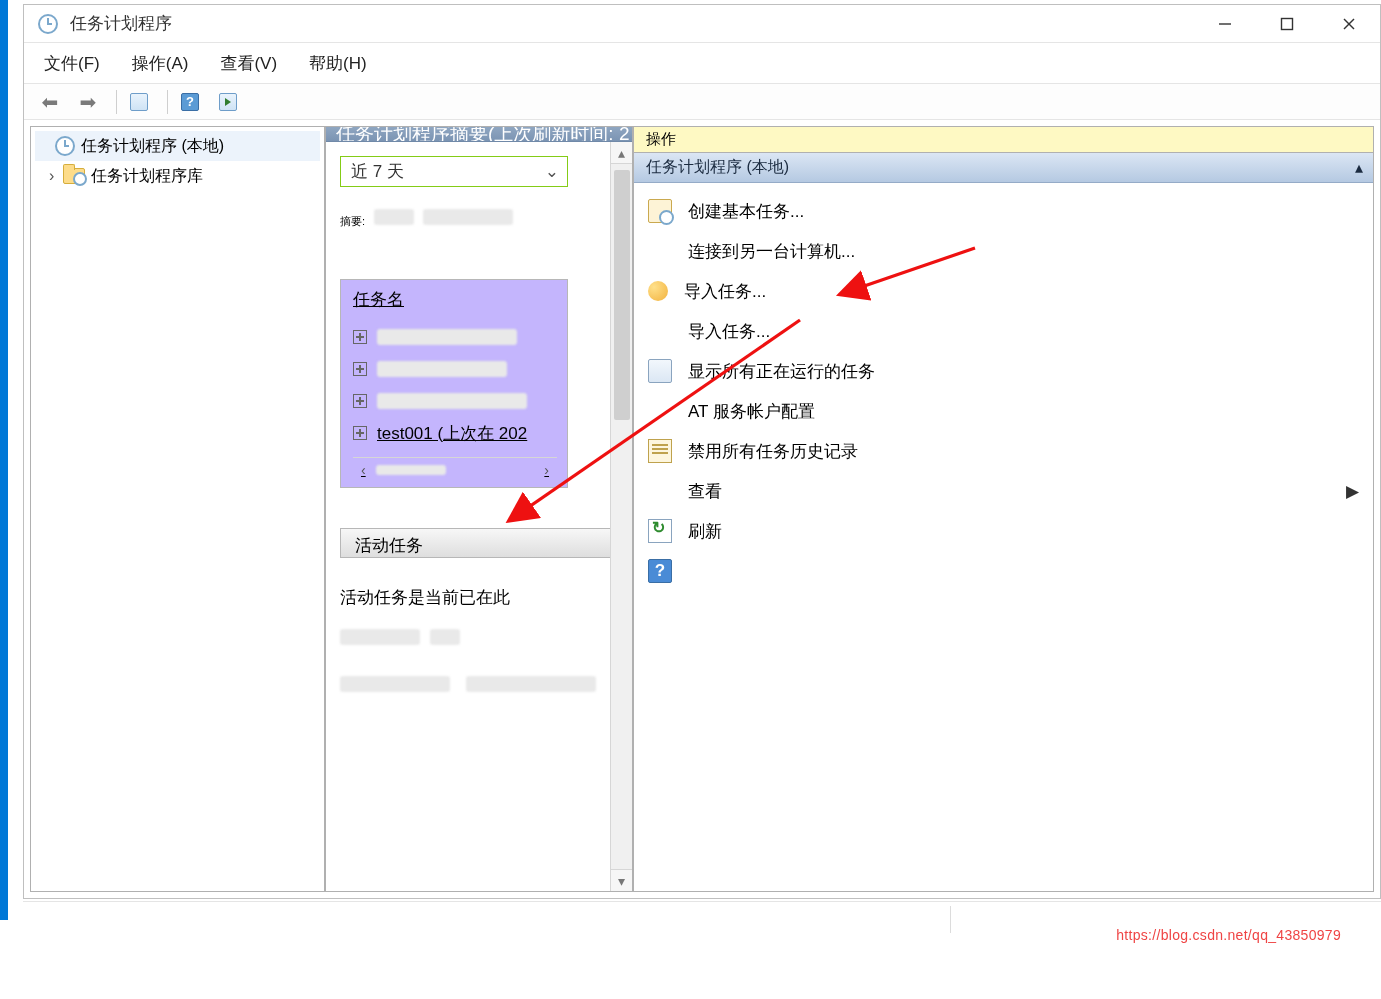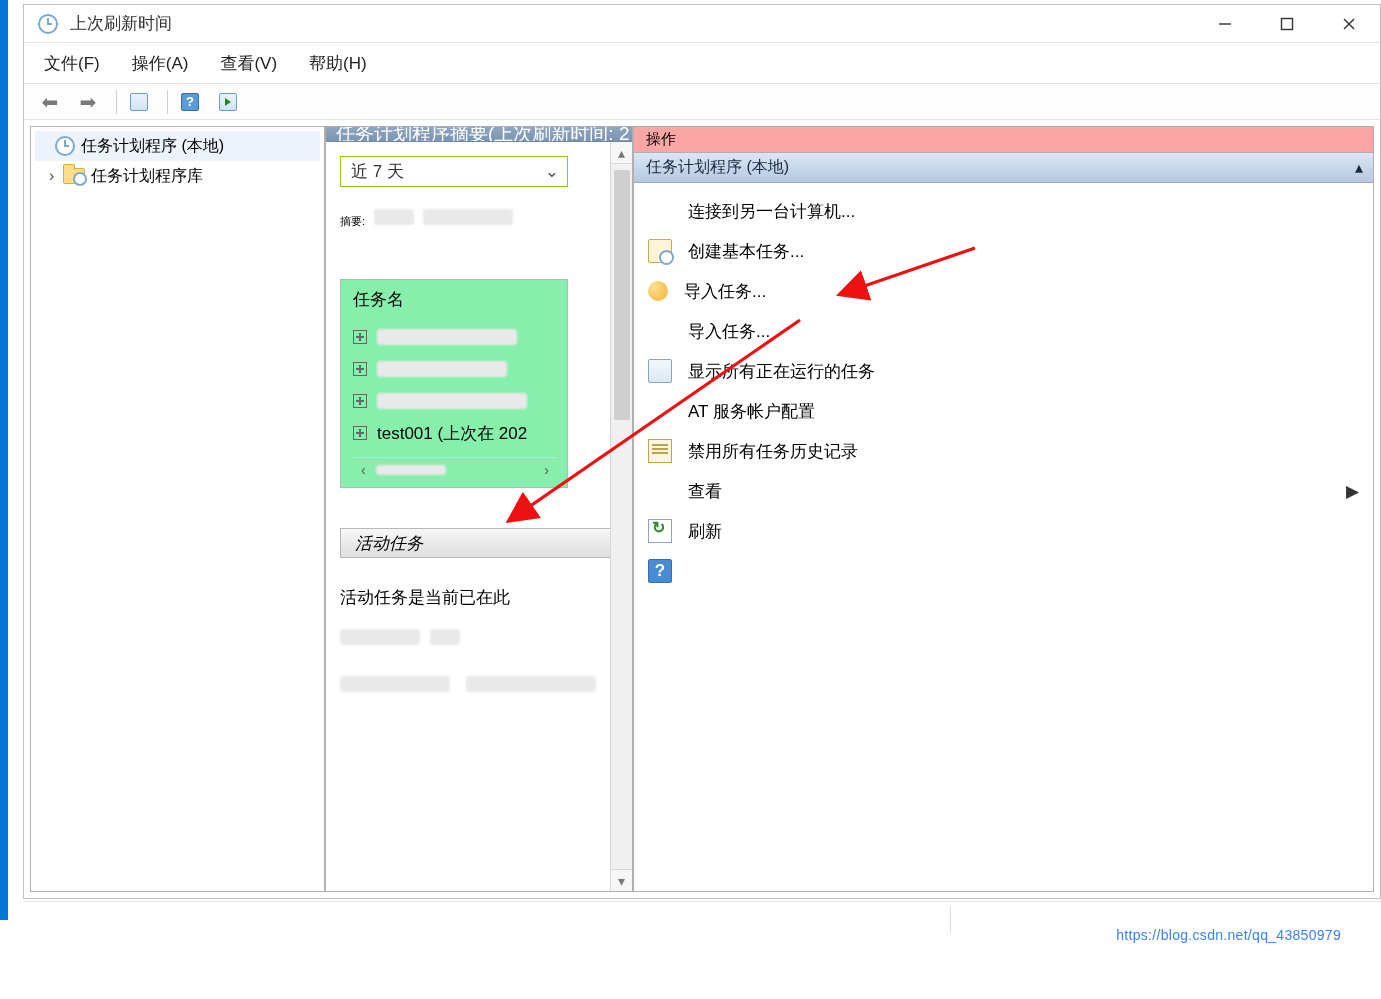--- a/index.html
+++ b/index.html
@@ -48,66 +48,66 @@
   .mid-header { height:15px; background:linear-gradient(#8fa6c1,#7b94b3); color:#fff; font-size:19px; display:flex; align-items:center; padding-left:10px; border-bottom:1px solid #7089a8; white-space:nowrap; overflow:hidden; }
   .mid-body { flex:1; position:relative; padding:14px 8px 8px 14px; overflow:hidden; }
   .mid-scroll { position:absolute; right:0; top:0; bottom:0; width:22px; background:#f0f0f0; border-left:1px solid #d6d6d6; }
   .mid-scroll .sb-btn { height:22px; background:#f6f6f6; border-bottom:1px solid #d6d6d6; display:flex; align-items:center; justify-content:center; color:#777; }
   .mid-scroll .sb-bottom { border-top:1px solid #d6d6d6; border-bottom:none; position:absolute; bottom:0; left:0; right:0; }
   .mid-scroll .thumb { position:absolute; left:3px; width:16px; background:#cfcfcf; border-radius:2px; }
   .dd { border:1px solid #84cc16; background:#fff; height:31px; display:flex; align-items:center; justify-content:space-between; padding:0 8px 0 10px; width:228px; font-size:17px; color:#333; }
   .dd .chv { color:#555; }
   .mid-label { margin-top:22px; font-size:11px; }
   .blur { background:#e9e9e9; border-radius:3px; height:16px; display:inline-block; filter:blur(1.3px); }
-  .taskbox { border:1px solid #b7b7b7; background:#86efac; margin-top:50px; width:228px; padding:8px 10px 6px 12px; position:relative; }
+  .taskbox { border:1px solid #b7b7b7; background:#c4b5fd; margin-top:50px; width:228px; padding:8px 10px 6px 12px; position:relative;text-decoration:underline; }
   .taskbox .hdr { font-size:17px; margin-bottom:10px; }
   .task-row { display:flex; align-items:center; font-size:17px; height:32px; }
   .task-row .exp { width:14px; height:14px; border:1px solid #666; margin-right:10px; position:relative; }
   .task-row .exp:before { content:""; position:absolute; left:2px; right:2px; top:5px; height:2px; background:#666; }
   .task-row .exp:after { content:""; position:absolute; top:2px; bottom:2px; left:5px; width:2px; background:#666; }
   .hs { height:24px; border-top:1px solid #d6d6d6; display:flex; align-items:center; justify-content:space-between; padding:0 8px; margin-top:8px; }
   .hs .hbtn { color:#555; }
   .hs .hblur { flex:1; margin:0 10px; }
-  .sec-hdr { height:30px; background:linear-gradient(#f7f7f7,#dedede); border:1px solid #b7b7b7; display:flex; align-items:center; padding-left:14px; font-size:17px; margin-top:40px; width:280px;font-style:italic; }
+  .sec-hdr { height:30px; background:linear-gradient(#f7f7f7,#dedede); border:1px solid #b7b7b7; display:flex; align-items:flex-end; padding-left:14px; font-size:17px; margin-top:40px; width:280px; }
   .mid-note { font-size:17px; margin-top:28px; }
   
-  .right-title { height:26px; border-bottom:1px solid #b0b0b0; display:flex; align-items:center; padding-left:12px; font-size:15px; background:#fca5a5; }
+  .right-title { height:26px; border-bottom:1px solid #b0b0b0; display:flex; align-items:center; padding-left:12px; font-size:15px; background:#fef9c3; }
   .right-sub { height:30px; background:linear-gradient(#dbe6f4,#b5c9e2); border-bottom:1px solid #95abc7; display:flex; align-items:center; padding-left:12px; font-size:16px; color:#1b2b40; position:relative; }
   .right-sub .caret { position:absolute; right:10px; color:#1b2b40; }
   .action-list { padding:8px 0; font-size:17px; }
   .action-row { display:flex; align-items:center; height:40px; padding-left:14px; }
   .action-row .aic { width:24px; height:24px; margin-right:16px; display:flex; align-items:center; justify-content:center; }
   .action-row .spacer { width:24px; margin-right:16px; }
   .action-row .lab { flex:1; }
   .action-row .tri { margin-right:14px; color:#333; }
   .aic.box { border:1px solid #8aa4bf; background:linear-gradient(#f2f7fc,#dbe7f4); border-radius:2px; }
   .aic.boxclock { position:relative; border:1px solid #caa94f; background:#fdf3d6; border-radius:2px; }
   .aic.boxclock:after { content:""; position:absolute; right:-3px; bottom:-3px; width:11px; height:11px; border:2px solid #7ba8cc; border-radius:50%; background:#fff; }
   .aic.newtask { width:20px; height:20px; border-radius:50%; background:radial-gradient(circle at 30% 30%,#ffe08a,#f2b23e); position:relative; }
   .aic.refresh { border:1px solid #8aa4bf; background:#fff; position:relative; }
   .aic.refresh:after { content:"↻"; position:absolute; left:3px; top:-2px; color:#2e8b2e; font-size:16px; font-weight:bold; }
   .aic.help { border:1px solid #3a6ea5; background:#4a8bd6; color:#fff; font-weight:bold; border-radius:2px; }
   .aic.page { border:1px solid #bfa24d; background:#fdf6de; position:relative; }
   .aic.page:before { content:""; position:absolute; left:3px; top:4px; right:3px; height:2px; background:#bfa24d; box-shadow:0 4px 0 #bfa24d, 0 8px 0 #bfa24d; }
   
   .arrows { position:absolute; left:0; top:0; width:1381px; height:999px; pointer-events:none; z-index:10; }
-  .watermark { position:absolute; right:40px; bottom:56px; font-size:14px; color:#3b82f6; letter-spacing:0.3px; }
+  .watermark { position:absolute; right:40px; bottom:56px; font-size:14px; color:#ef4444; letter-spacing:0.3px; }
   .status { position:absolute; left:23px; bottom:62px; right:0; height:36px; border-top:1px solid #e5e5e5; background:#fff; }
   .status .sep { position:absolute; right:430px; top:4px; bottom:4px; width:1px; background:#dcdcdc; }
 </style>
 </head>
 <body>
 
 <div class="strip"></div>
 
 <div class="win">
 
   <div class="titlebar">
     <div class="clock-icon"></div>
-    <div class="title">上次刷新时间</div>
+    <div class="title">任务计划程序</div>
     <div class="win-controls">
       <div class="ctl">
           <svg viewBox="0 0 14 14">
             <line x1="1" y1="7" x2="13" y2="7" stroke="#333" stroke-width="1.4"></line>
           </svg>
         </div>
       <div class="ctl">
           <svg viewBox="0 0 14 14">
             <rect x="1.5" y="1.5" width="11" height="11" fill="none" stroke="#333" stroke-width="1.4"></rect>
           </svg>
@@ -220,26 +220,26 @@
     </div>
 
     <div class="pane right-pane">
       <div class="right-title">操作</div>
       <div class="right-sub">
         <span>任务计划程序 (本地)</span>
         <span class="caret">▴</span>
       </div>
       <div class="action-list">
         <div class="action-row">
-          <span class="spacer"></span>
-          <span class="lab">连接到另一台计算机...</span>
-        </div>
-        <div class="action-row">
           <span class="aic boxclock"></span>
           <span class="lab">创建基本任务...</span>
+        </div>
+        <div class="action-row">
+          <span class="spacer"></span>
+          <span class="lab">连接到另一台计算机...</span>
         </div>
         <div class="action-row">
           <span class="aic newtask"></span>
           <span class="lab">导入任务...</span>
         </div>
         <div class="action-row">
           <span class="spacer"></span>
           <span class="lab">导入任务...</span>
         </div>
         <div class="action-row">

